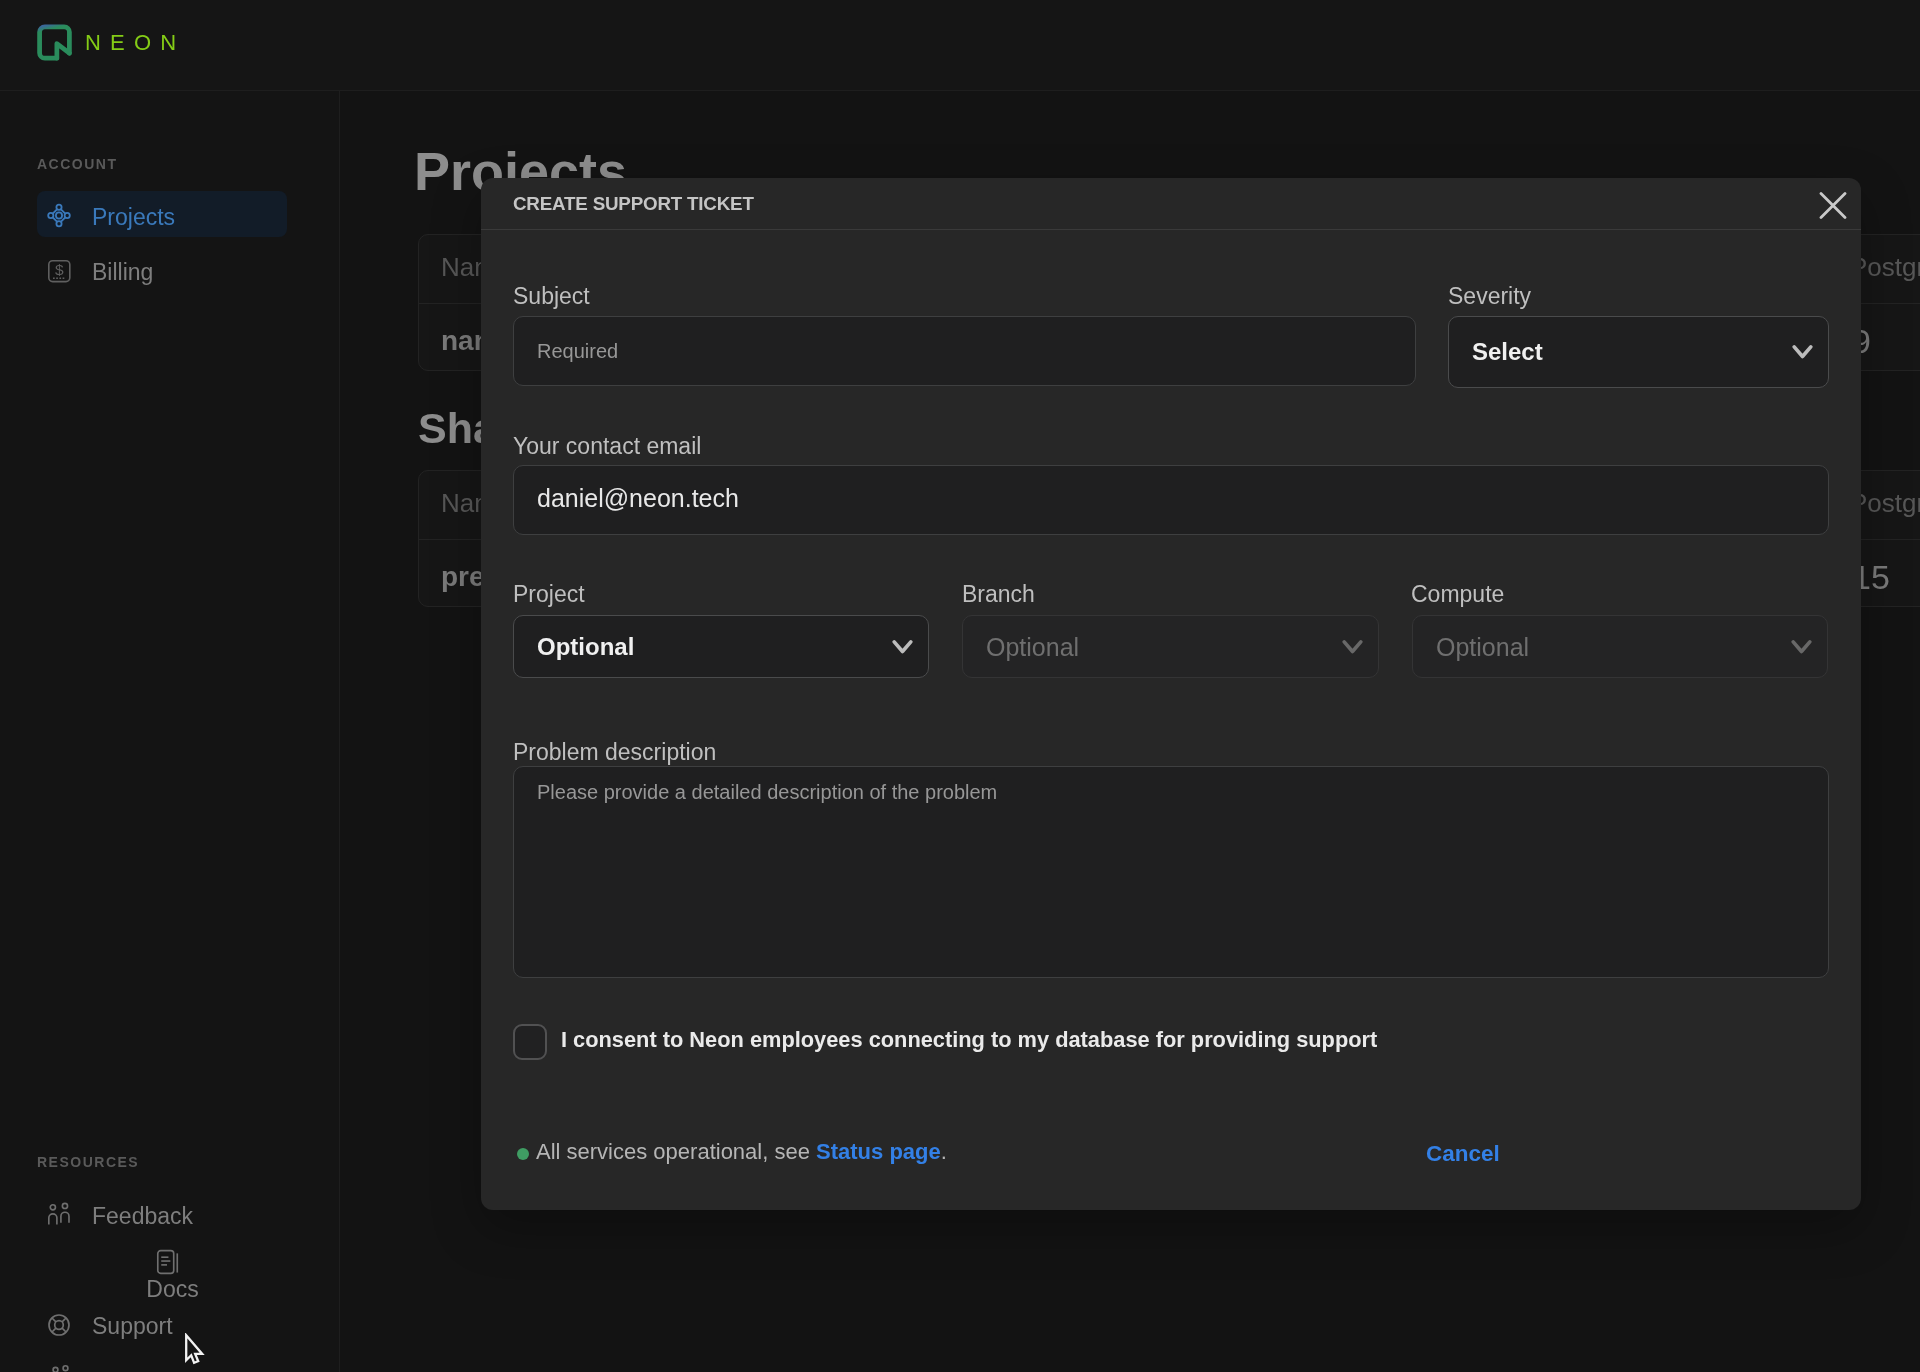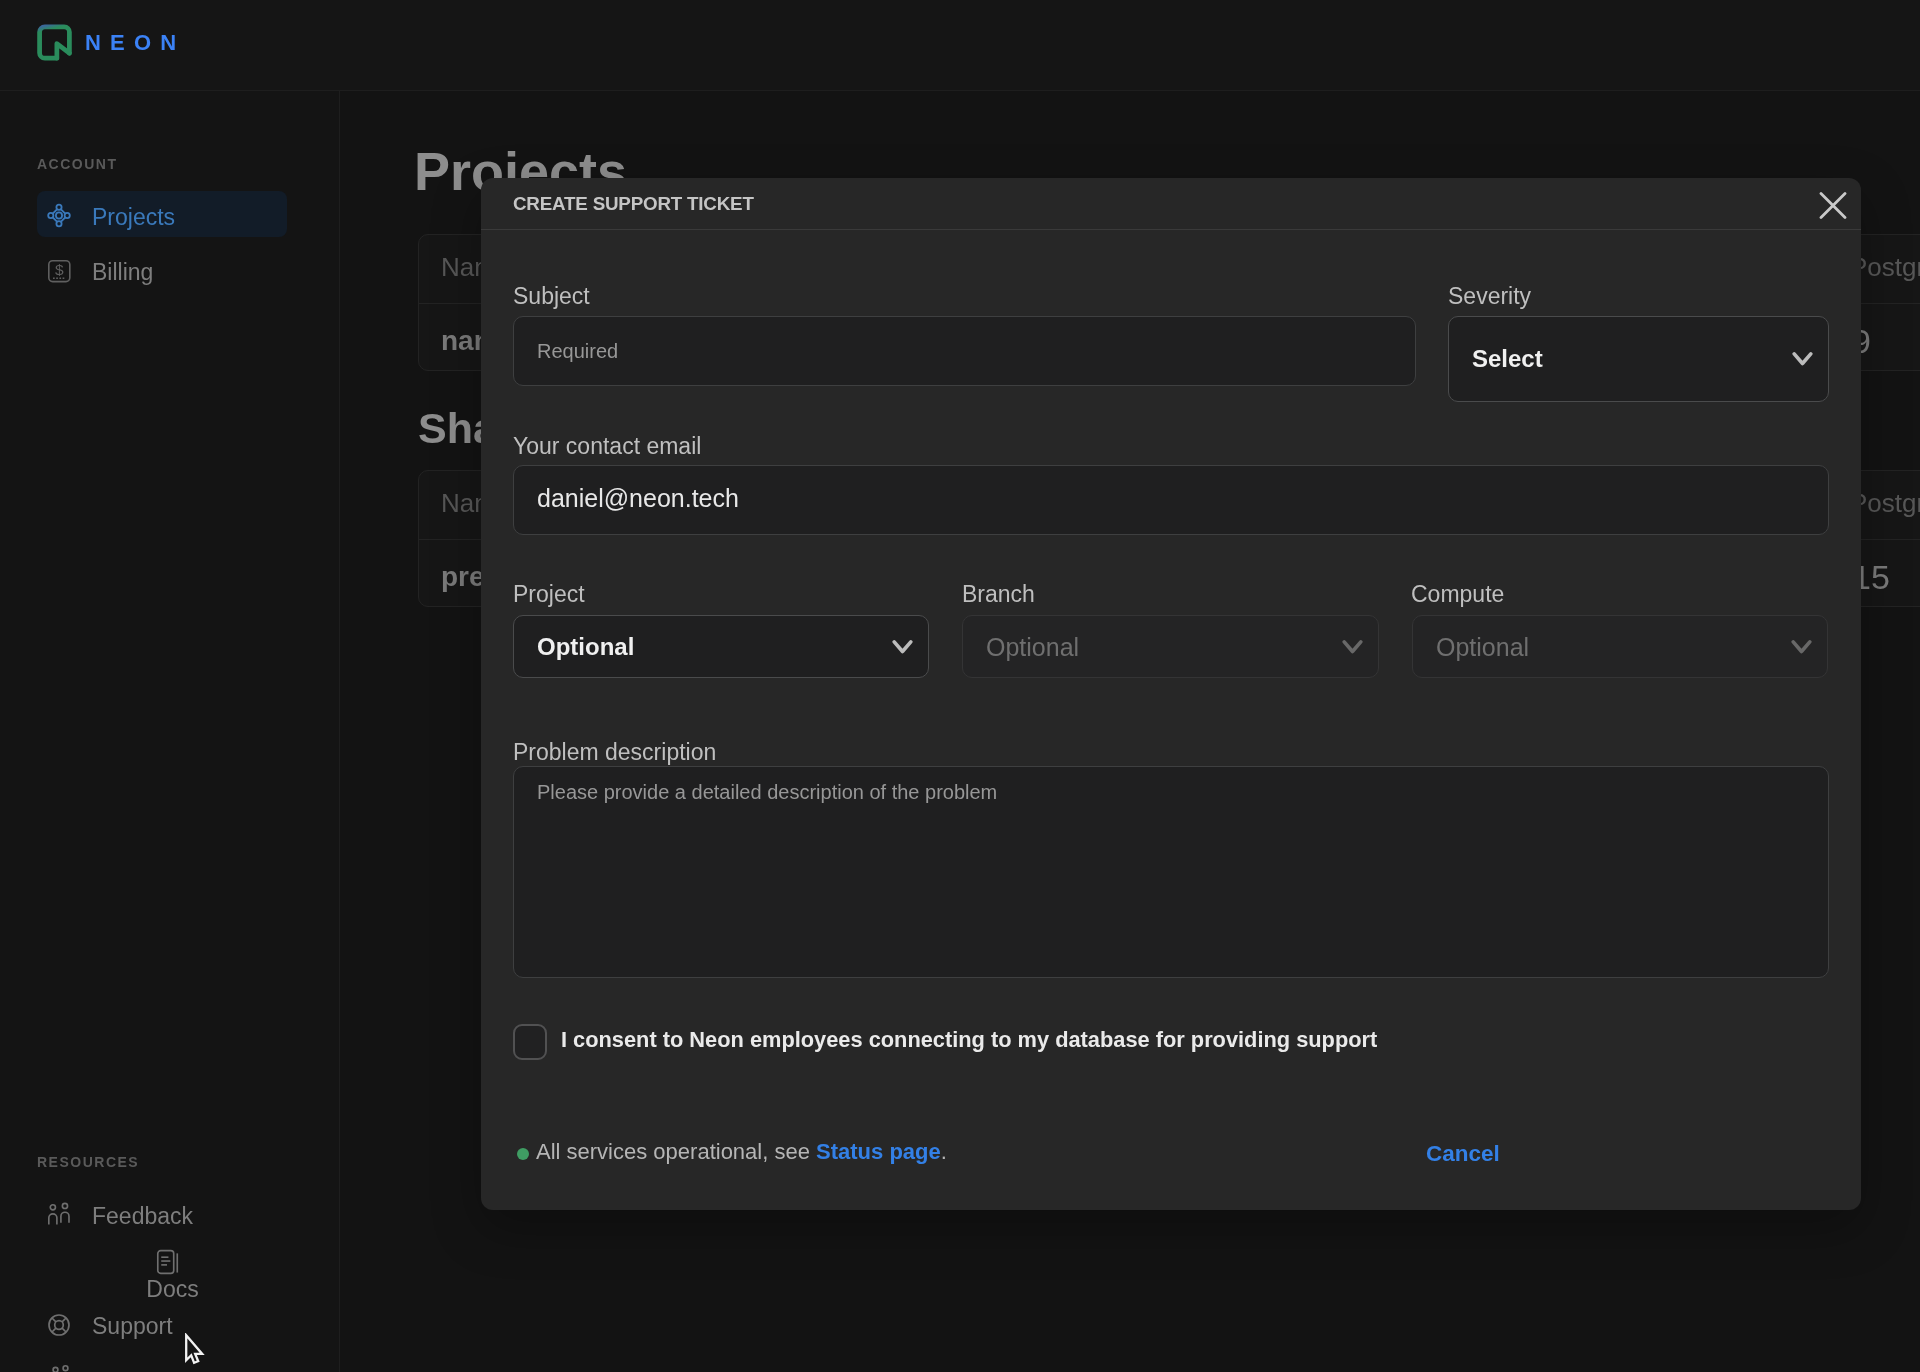--- a/index.html
+++ b/index.html
@@ -3,21 +3,21 @@
 <meta charset="utf-8">
 <style>
   * { margin:0; padding:0; box-sizing:border-box; }
   html,body { width:1920px; height:1372px; overflow:hidden; }
   body { background:#131313; font-family:"Liberation Sans", sans-serif; position:relative; }
   .abs { position:absolute; }
 
   
   #header { position:absolute; left:0; top:0; width:1920px; height:91px; background:#151515; border-bottom:1px solid #1e1e1e; }
   #sidebar { position:absolute; left:0; top:91px; width:340px; height:1281px; background:#141414; border-right:1px solid #1e1e1e; }
-  #neonword { position:absolute; left:85px; top:30px; font-size:22px; font-weight:700; letter-spacing:9.2px; color:#3b82f6; }
+  #neonword { position:absolute; left:85px; top:30px; font-size:22px; font-weight:400; letter-spacing:9.2px; color:#84cc16; }
   .sidelabel { position:absolute; left:37px; font-size:14px; font-weight:700; letter-spacing:1.5px; color:#5a5a5a; }
   .navitem { position:absolute; left:37px; width:250px; height:46px; border-radius:8px; display:flex; align-items:center; padding-top:3px; }
   .navitem .ictr { width:24px; height:24px; margin-left:10px; display:flex; align-items:center; justify-content:center;}
   .navitem .txt { margin-left:21px; font-size:23px; color:#7e7e7e; position:relative; top:2px; }
   #nav-projects { background:#121c28; }
   #nav-projects .txt { color:#3a79bb; }
 
   
   #bg-h1 { position:absolute; left:414px; top:140px; font-size:54px; font-weight:700; color:#8d8d8d; }
   #bg-h2 { position:absolute; left:418px; top:404px; font-size:43px; font-weight:700; color:#8d8d8d; }
@@ -167,21 +167,21 @@
     <svg id="mclose" width="28" height="28" viewBox="0 0 28 28" fill="none" stroke="#c9c9c9" stroke-width="2.8" stroke-linecap="round">
       <line x1="2" y1="2.5" x2="26" y2="26.5"></line>
       <line x1="26" y1="2.5" x2="2" y2="26.5"></line>
     </svg>
 
     <div class="mlabel" style="left:32px; top:105px;">Subject</div>
     <div class="mlabel" style="left:967px; top:105px;">Severity</div>
     <div class="field" style="left:32px; top:138px; width:903px; height:70px;">
       <span class="ph">Required</span>
     </div>
-    <div class="sel on" style="left:967px; top:138px; width:381px; height:86px;padding-left:23px;">
+    <div class="sel on" style="left:967px; top:138px; width:381px; height:72px;padding-left:23px;">
       <span class="val">Select</span>
       <svg class="chev" width="21" height="16" viewBox="0 0 21 16" fill="none" stroke="#bcbcbc" stroke-width="3.6" stroke-linecap="round" stroke-linejoin="round">
         <path d="M2.2 2.8 L10.5 12.5 L18.8 2.8"></path>
       </svg>
     </div>
 
     <div class="mlabel" style="left:32px; top:255px;">Your contact email</div>
     <div class="field" style="left:32px; top:287px; width:1316px; height:70px;">
       <span class="val">daniel@neon.tech</span>
     </div>

